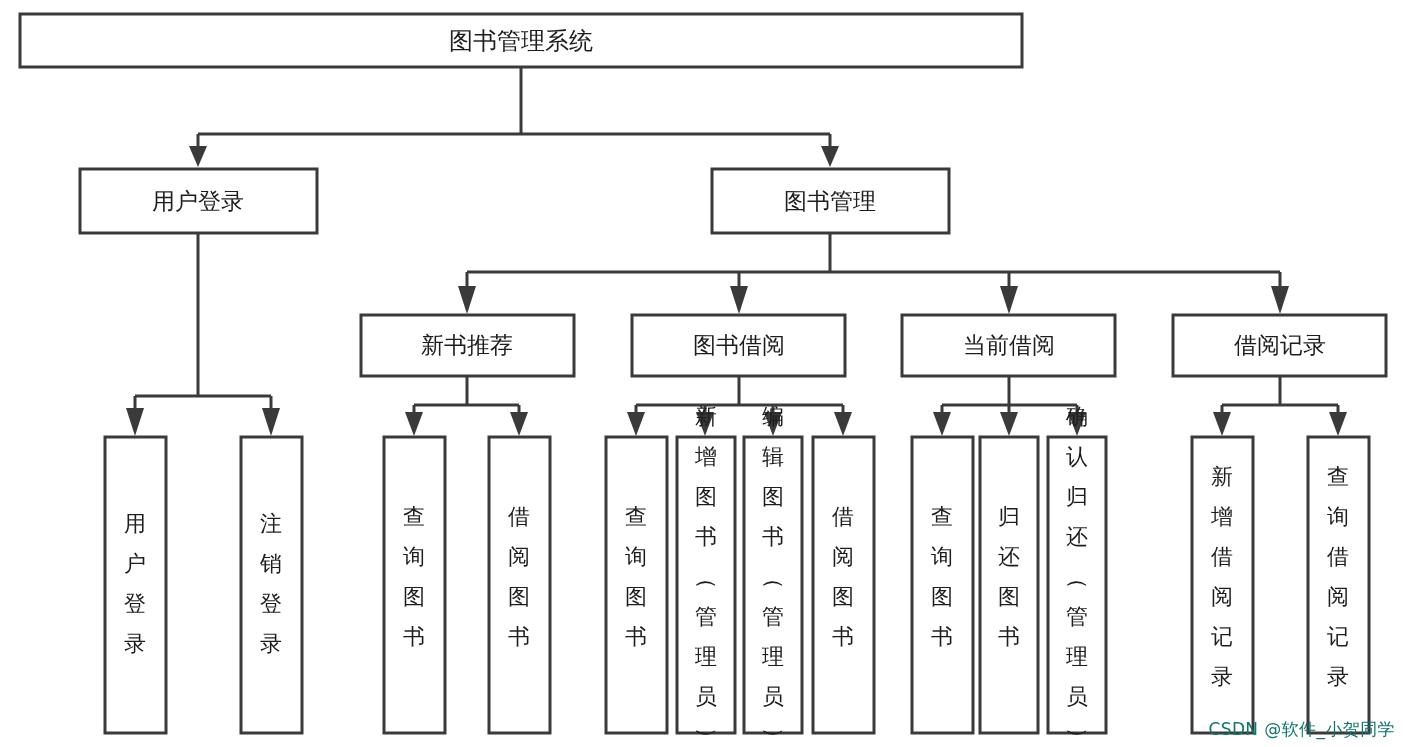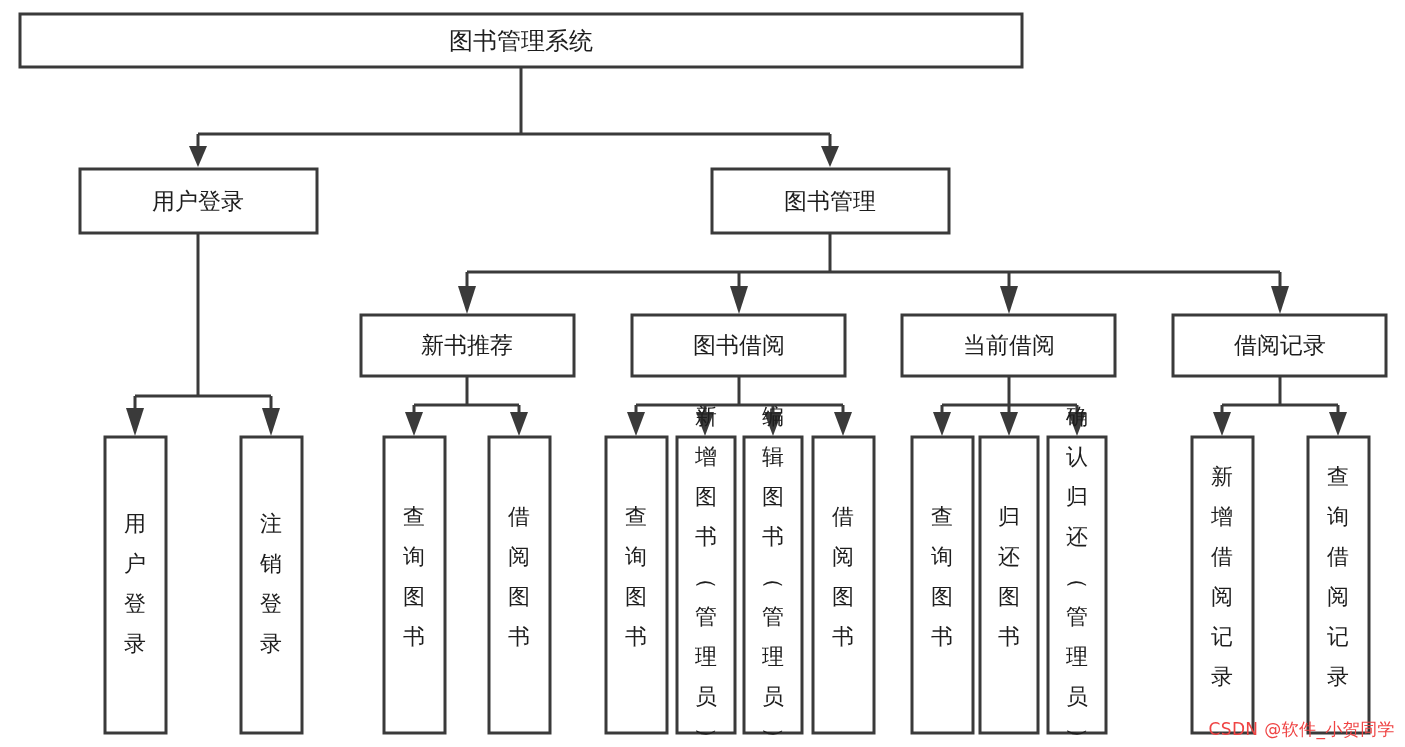--- a/index.html
+++ b/index.html
@@ -57,21 +57,21 @@
     fill: #1d1d1d;
     text-anchor: middle;
     dominant-baseline: middle;
   }
   .watermark {
     position: absolute;
     right: 10px;
     bottom: 6px;
     font-family: "DejaVu Sans", "Liberation Sans", sans-serif;
     font-size: 17px;
-    color: #ef4444;
+    color: #0f766e;
     white-space: nowrap;
     letter-spacing: 0.4px;
     user-select: none;
   }
 </style>
 </head>
 <body>
 
 <div id="diagram-root">
   <svg class="diagram" viewBox="0 0 1405 747" xmlns="http://www.w3.org/2000/svg">

